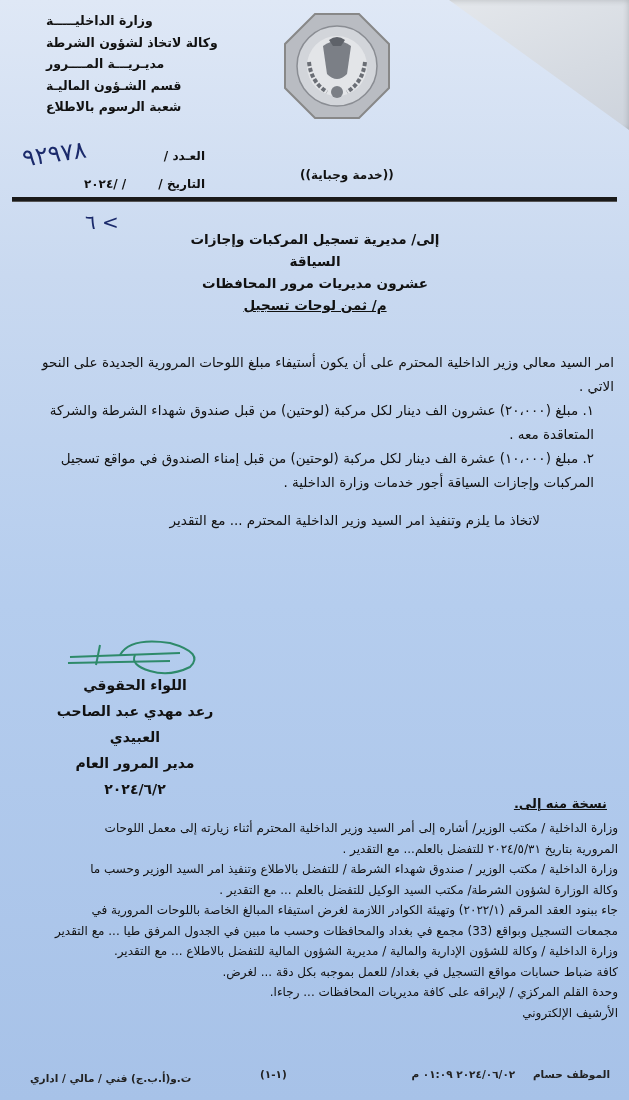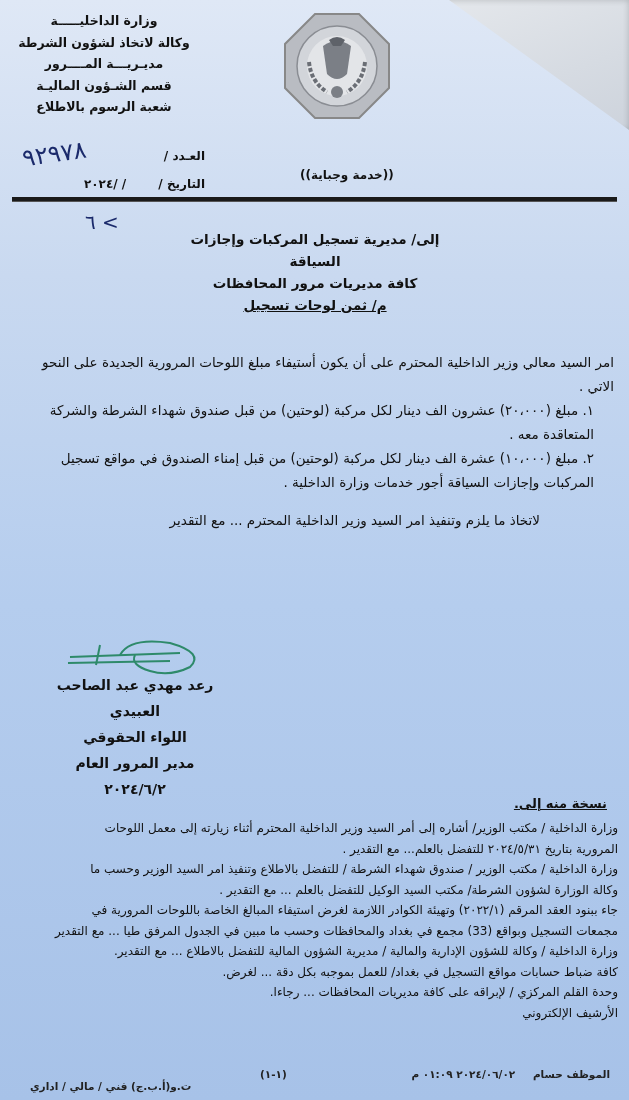--- a/index.html
+++ b/index.html
@@ -15,22 +15,22 @@
     background: linear-gradient(180deg, #dfe8f6 0%, #c9d9f0 25%, #b5cdee 55%, #a7c2e8 100%);
   }
   .fold {
     position: absolute; right: 0; top: 0; width: 200px; height: 130px;
     background: linear-gradient(160deg, #e5e8ec 0%, #d6dbe2 60%, #cdd3dc 100%);
     clip-path: polygon(20px 0, 200px 0, 200px 130px);
     box-shadow: inset 0 0 6px rgba(0,0,0,0.2);
   }
   .rtl { direction: rtl; }
   .hdr-right {
-    position: absolute; left: 14px; top: 10px; width: 180px;
-    text-align: center; font-weight: bold; font-size: 12.5px; line-height: 21.5px;
+    position: absolute; left: 46px; top: 10px; width: 180px;
+    text-align: left; font-weight: bold; font-size: 12.5px; line-height: 21.5px;
   }
   .hdr-right div { white-space: nowrap; }
   .hdr-meta {
     position: absolute; left: 30px; top: 142px; width: 175px; text-align: right;
     font-weight: bold; font-size: 12px; line-height: 28px;
   }
   .logo {
     position: absolute; left: 283px; top: 12px; width: 108px; height: 108px;
   }
   .slogan {
@@ -76,21 +76,21 @@
     position: absolute; left: 10px; top: 818px; width: 608px; text-align: right;
     font-size: 12px; line-height: 20.5px;
   }
   .copies div { white-space: nowrap; overflow: hidden; }
   .footer {
     position: absolute; left: 20px; top: 1068px; width: 590px; height: 22px;
     font-size: 10.5px; font-weight: bold; color: #222;
   }
   .footer .f-right { position: absolute; right: 0; top: 0; }
   .footer .f-mid { position: absolute; left: 240px; top: 0; }
-  .footer .f-left { position: absolute; left: 10px; top: 12px; }
+  .footer .f-left { position: absolute; left: 10px; top: 4px; }
 </style>
 </head>
 <body>
 
 <div class="page">
 
   <div class="fold"></div>
 
   <div class="hdr-right rtl">
     <div>وزارة الداخليـــــة</div>
@@ -124,43 +124,43 @@
   </div>
 
   <div class="slogan rtl">((خدمة وجباية))</div>
 
   <div class="rule"></div>
 
   <div class="hw-mark">٦ &lt;</div>
 
   <div class="address rtl">
     <div>إلى/ مديرية تسجيل المركبات وإجازات السياقة</div>
-    <div>كافة مديريات مرور المحافظات</div>
+    <div>عشرون مديريات مرور المحافظات</div>
     <div class="subject">م/ ثمن لوحات تسجيل</div>
   </div>
 
   <div class="body-text rtl">
     <div>امر السيد معالي وزير الداخلية المحترم على أن يكون أستيفاء مبلغ اللوحات المرورية الجديدة على النحو الاتي .</div>
     <div class="item">١. مبلغ (٢٠،٠٠٠) عشرون الف دينار لكل مركبة (لوحتين) من قبل صندوق شهداء الشرطة والشركة المتعاقدة معه .</div>
     <div class="item">٢. مبلغ (١٠،٠٠٠) عشرة الف دينار لكل مركبة (لوحتين) من قبل إمناء الصندوق في مواقع تسجيل المركبات وإجازات السياقة أجور خدمات وزارة الداخلية .</div>
   </div>
 
   <div class="closing rtl">لاتخاذ ما يلزم وتنفيذ امر السيد وزير الداخلية المحترم ... مع التقدير</div>
 
   <div class="signature">
     <svg width="150" height="50" viewBox="0 0 150 50">
       <path d="M10,22 L120,18 M8,28 L110,26" stroke="#2e8a6a" stroke-width="2" fill="none"></path>
       <path d="M40,10 L36,30" stroke="#2e8a6a" stroke-width="2" fill="none"></path>
       <path d="M60,20 Q70,2 110,8 Q145,18 130,32 Q110,42 90,36 Q70,30 75,20" stroke="#2e8a6a" stroke-width="2" fill="none"></path>
     </svg>
   </div>
 
   <div class="signer rtl">
+    <div>اللواء الحقوقي</div>
     <div>رعد مهدي عبد الصاحب العبيدي</div>
-    <div>اللواء الحقوقي</div>
     <div>مدير المرور العام</div>
     <div>٢٠٢٤/٦/٢</div>
   </div>
 
   <div class="copies-title rtl">نسخة منه إلى.</div>
 
   <div class="copies rtl">
     <div>وزارة الداخلية / مكتب الوزير/ أشاره إلى أمر السيد وزير الداخلية المحترم أثناء زيارته إلى معمل اللوحات</div>
     <div>المرورية بتاريخ ٢٠٢٤/٥/٣١ للتفضل بالعلم... مع التقدير .</div>
     <div>وزارة الداخلية / مكتب الوزير / صندوق شهداء الشرطة / للتفضل بالاطلاع وتنفيذ امر السيد الوزير وحسب ما</div>

